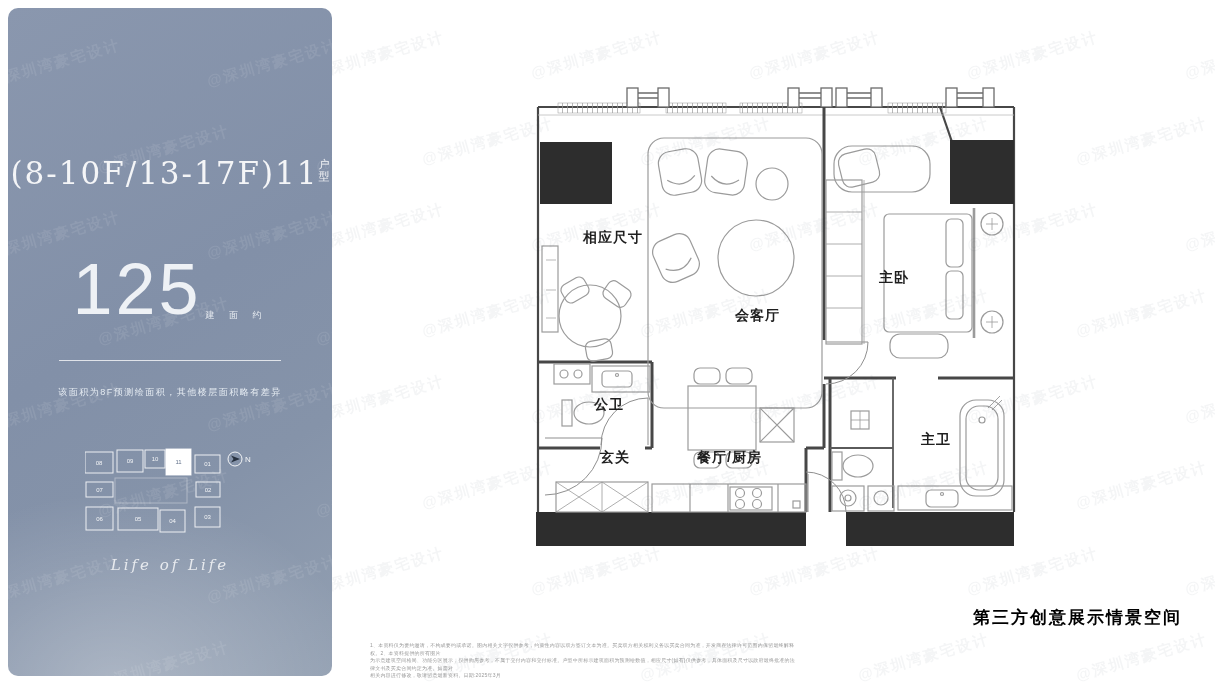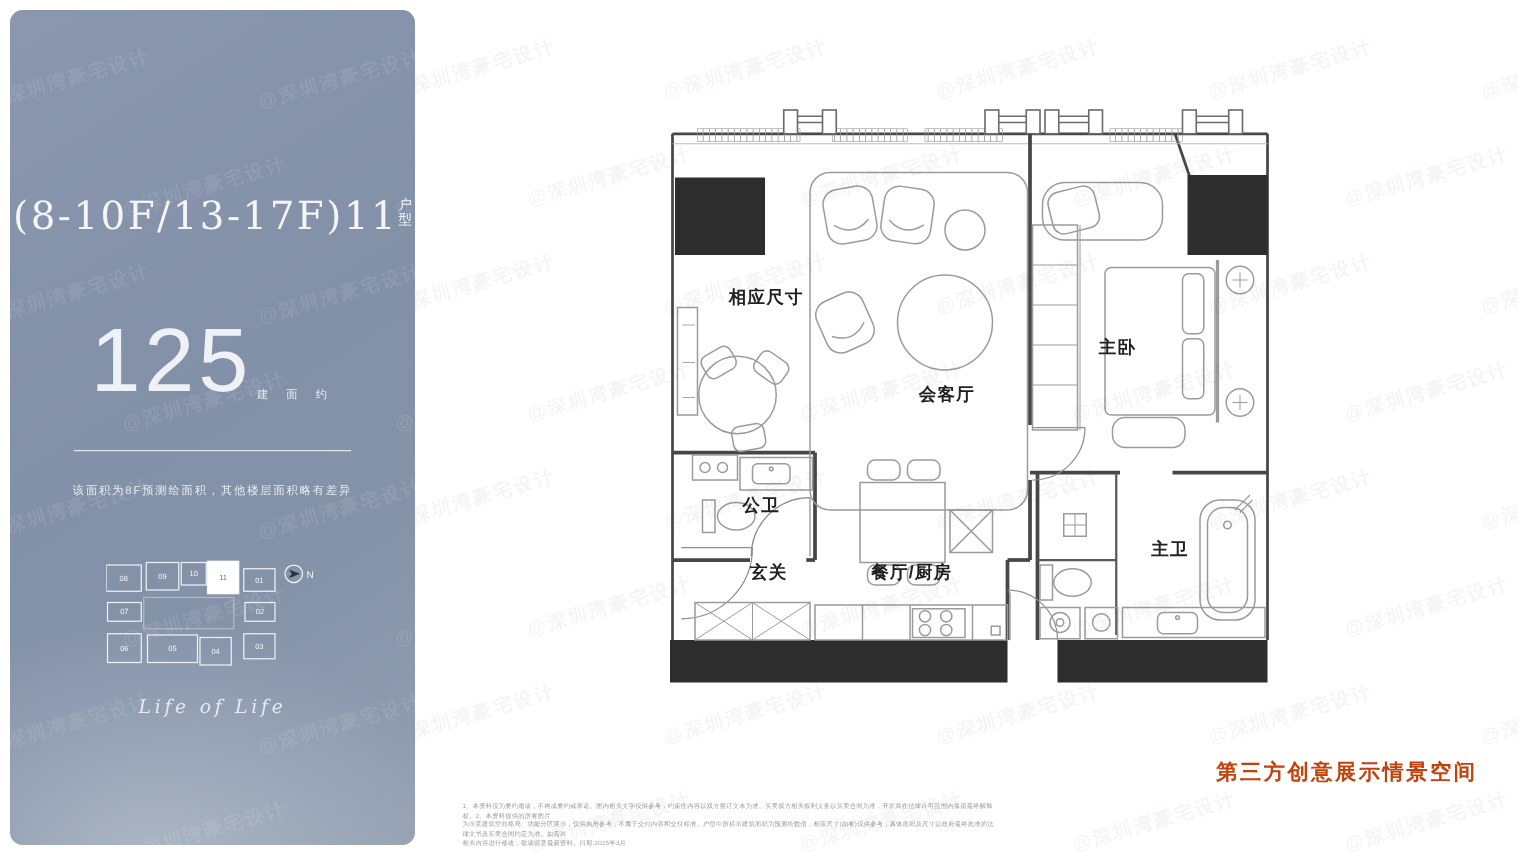--- a/index.html
+++ b/index.html
@@ -46,21 +46,21 @@
   .keyplan{position:absolute;left:77px;top:440px;}
   .slogan{position:absolute;top:548px;left:0;width:100%;
     font-family:"DejaVu Serif","Liberation Serif",serif;font-style:italic;
     font-size:15px;letter-spacing:3px;color:rgba(255,255,255,0.78);}
   
   .plan-svg{position:absolute;left:0;top:0;z-index:1;}
   .room-label{position:absolute;font-size:14px;font-weight:600;color:#1f1f1f;
     letter-spacing:1px;z-index:4;white-space:nowrap;}
   
   .caption{position:absolute;right:33px;top:606px;font-size:17px;font-weight:600;
-    letter-spacing:2px;color:#c2410c;z-index:4;}
+    letter-spacing:2px;color:#000000;z-index:4;}
   .disclaimer{position:absolute;left:370px;top:642px;width:428px;z-index:4;
     font-size:5px;line-height:7.5px;color:#9a9a9a;letter-spacing:0.2px;}
 </style>
 </head>
 <body>
 
 <svg class="plan-svg" width="1215" height="684" viewBox="0 0 1215 684">
   <defs>
     <pattern id="tick" width="5" height="10" patternUnits="userSpaceOnUse">
       <path d="M2.5,0 V10" stroke="#9a9a9a" stroke-width="0.7"></path>

